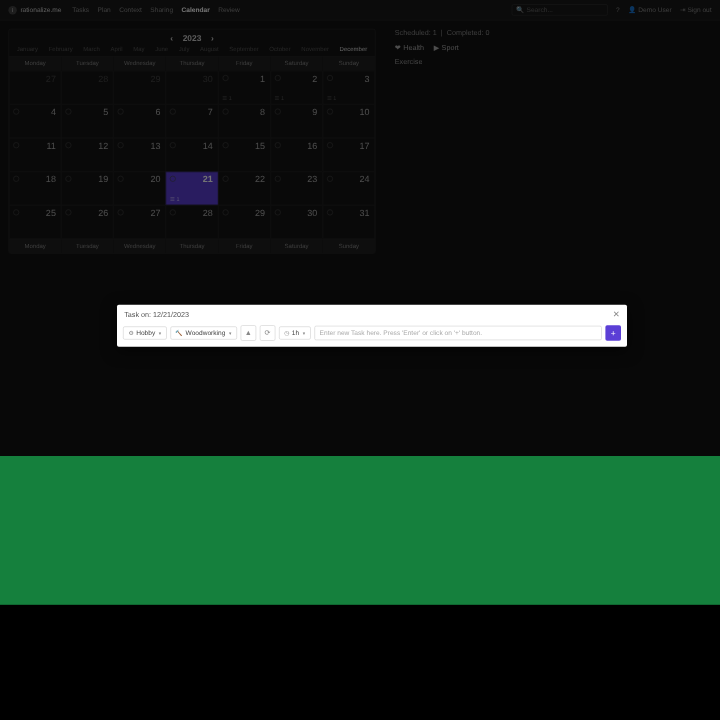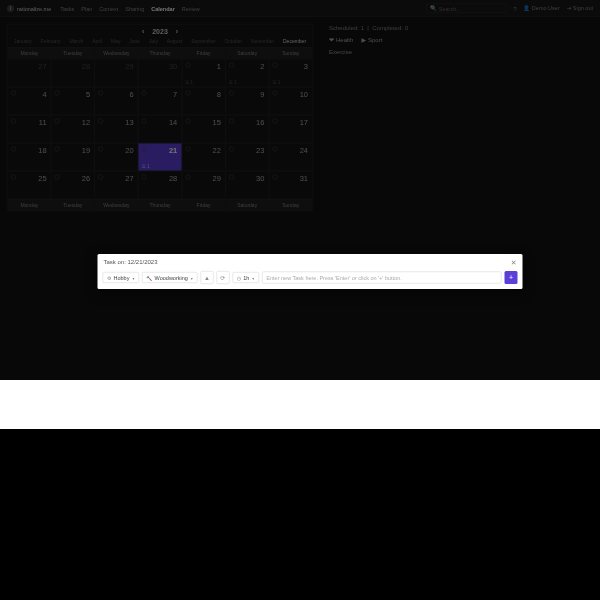--- a/index.html
+++ b/index.html
@@ -1,17 +1,17 @@
 <!DOCTYPE html>
 <html><head>
 <meta charset="utf-8">
 <style>
   * { margin:0; padding:0; box-sizing:border-box; font-family: -apple-system, BlinkMacSystemFont, "Segoe UI", Arial, sans-serif; }
   body { width:600px; height:600px; background:#000; overflow:hidden; position:relative; }
-  .stage { width:600px; height:429px; background:#ffffff; position:relative; }
+  .stage { width:600px; height:504px; background:#15803d; position:relative; }
 
   
   .app { position:absolute; top:0; left:0; width:1200px; height:760px; transform-origin:0 0; transform:scale(0.5); background:#121212; color:#ddd; }
 
   
   .nav { height:34px; background:#1a1a1a; border-bottom:1px solid #2a2a2a; display:flex; align-items:center; padding:0 14px; font-size:11px; color:#aaa; }
   .brand { display:flex; align-items:center; gap:6px; margin-right:18px; color:#ccc; }
   .brand-icon { width:14px; height:14px; border-radius:50%; background:#444; display:flex; align-items:center; justify-content:center; font-size:9px; color:#aaa; font-weight:bold; }
   .nav-links { display:flex; gap:14px; }
   .nav-link { color:#888; cursor:pointer; }

